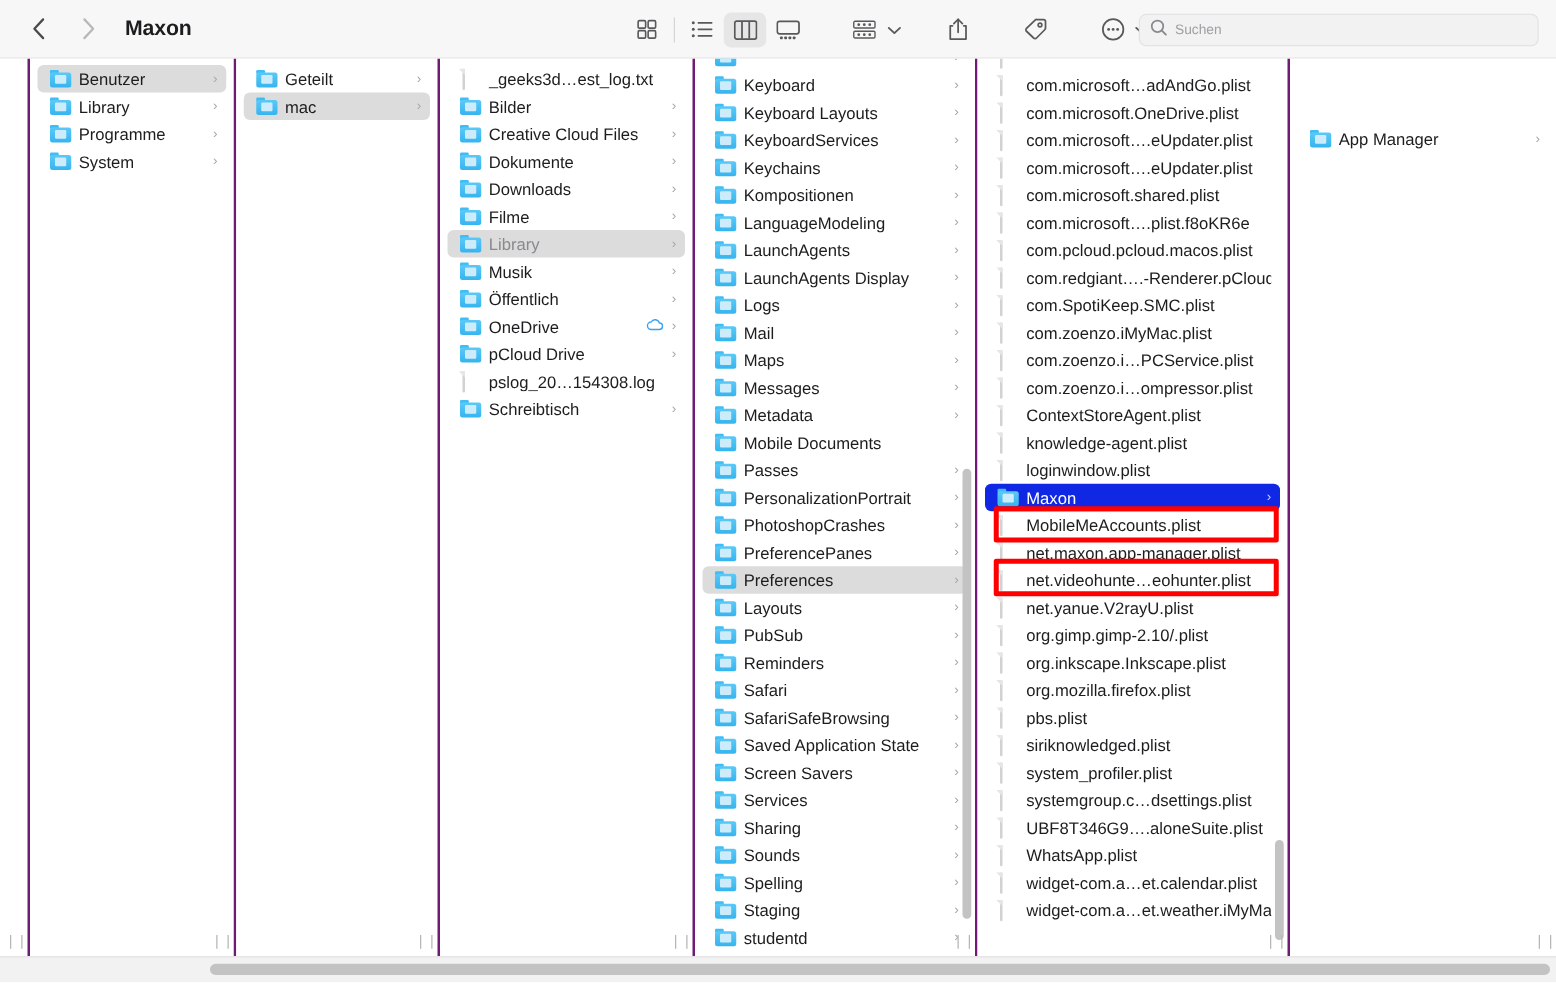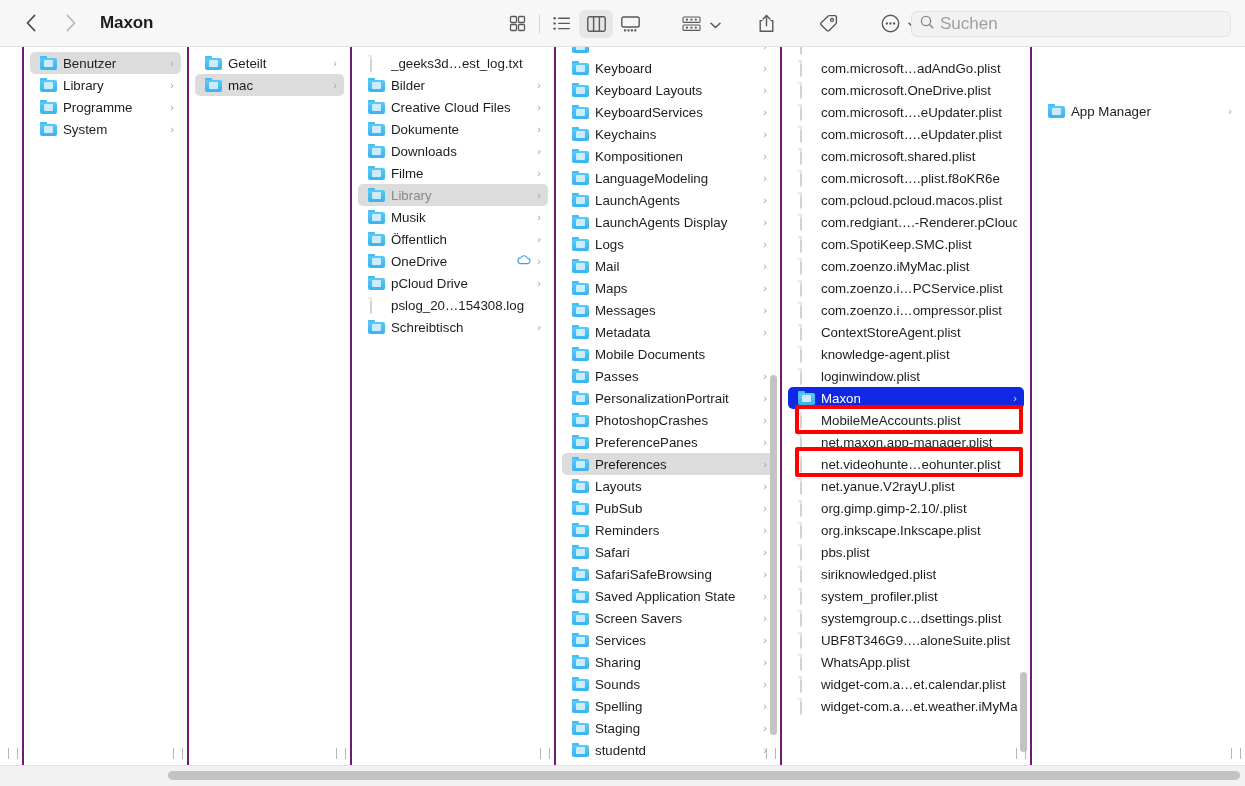--- a/index.html
+++ b/index.html
@@ -40,21 +40,21 @@
   .tbicon.active { background: #e6e6e6; }
   .vsep { width: 1px; height: 20px; background: #d6d6d6; margin: 0 5px; }
   .tb-gap { width: 28px; }
   .chev-small { margin-left: 1px; color: #59595c; }
 
   .searchbox {
     position: absolute; right: 14px; top: 11px; width: 320px; height: 26px;
     background: #f2f2f2; border: 1px solid #e3e3e3; border-radius: 6px;
     display: flex; align-items: center; padding-left: 8px; gap: 6px;
   }
-  .searchbox .ph { color: #a0a0a4; font-size: 17px; }
+  .searchbox .ph { color: #a0a0a4; font-size: 11px; }
 
   
   .browser {
     position: absolute; left: 0; top: 47px; width: 1245px; height: 718px;
     display: flex; background: #fff;
   }
   .col {
     position: relative; height: 718px; background: #ffffff;
     border-right: 2px solid #701a75; overflow: hidden; flex: none;
   }
@@ -659,20 +659,24 @@
           <div class="row">
             <span class="ficon"><span class="doc"></span></span>
             <span class="nm">org.gimp.gimp-2.10/.plist</span>
           </div>
           <div class="row">
             <span class="ficon"><span class="doc"></span></span>
             <span class="nm">org.inkscape.Inkscape.plist</span>
           </div>
           <div class="row">
             <span class="ficon"><span class="doc"></span></span>
+            <span class="nm">org.mozilla.firefox.plist</span>
+          </div>
+          <div class="row">
+            <span class="ficon"><span class="doc"></span></span>
             <span class="nm">pbs.plist</span>
           </div>
           <div class="row">
             <span class="ficon"><span class="doc"></span></span>
             <span class="nm">siriknowledged.plist</span>
           </div>
           <div class="row">
             <span class="ficon"><span class="doc"></span></span>
             <span class="nm">system_profiler.plist</span>
           </div>

